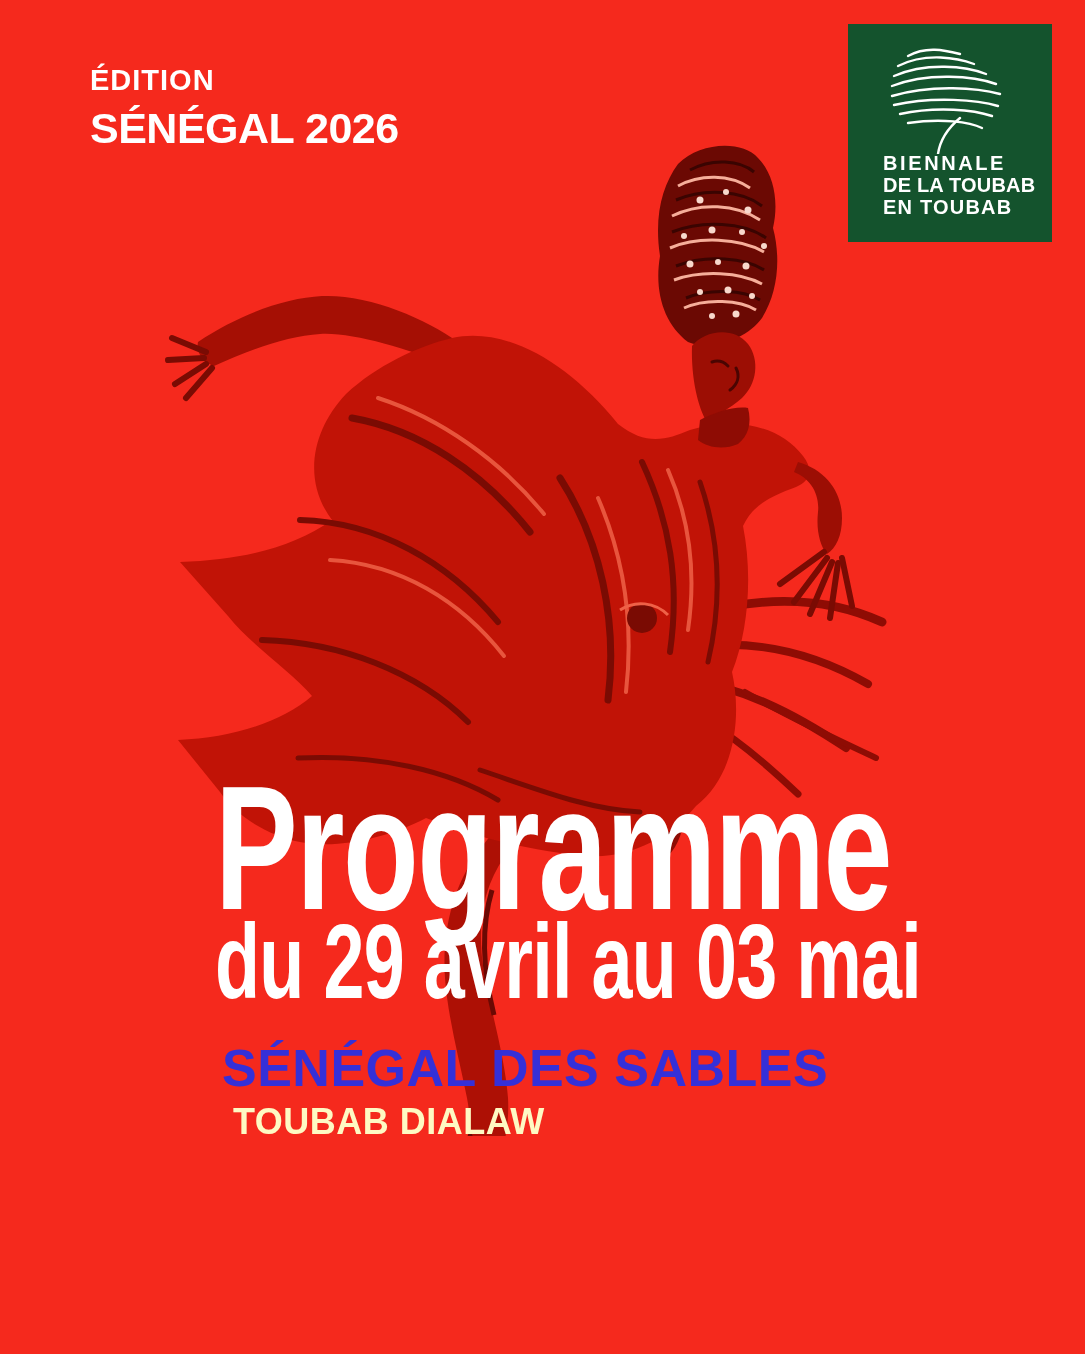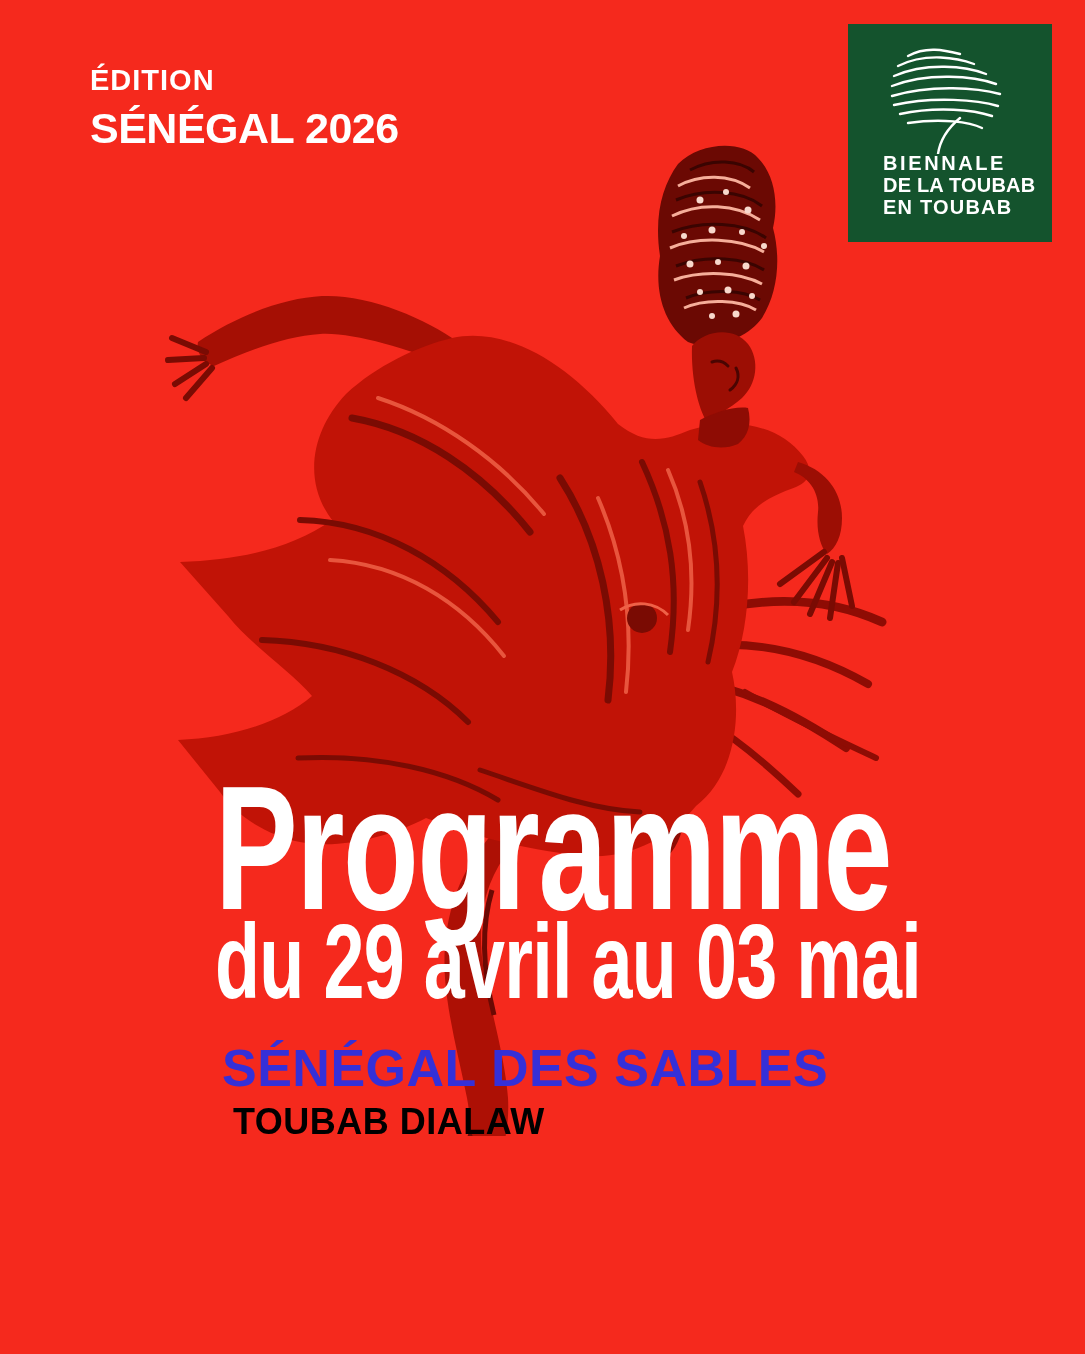--- a/index.html
+++ b/index.html
@@ -47,21 +47,21 @@
     font-size:106px;font-weight:800;line-height:1;white-space:nowrap;
     transform:scaleX(0.695);transform-origin:left top;letter-spacing:-1px;
   }
 
   
   .venue{
     position:absolute;left:222px;top:1042px;z-index:2;color:#3530d8;
     font-size:52px;font-weight:800;line-height:1;letter-spacing:0.5px;white-space:nowrap;
   }
   .location{
-    position:absolute;left:233px;top:1104px;z-index:2;color:#000000;
+    position:absolute;left:233px;top:1104px;z-index:2;color:#fef9c3;
     font-size:36px;font-weight:800;line-height:1;letter-spacing:0.5px;white-space:nowrap;
   }
 
   
   .checker{
     position:absolute;left:873px;top:1142px;width:150px;height:150px;z-index:2;
     display:grid;grid-template-columns:repeat(3,50px);grid-template-rows:repeat(3,50px);
   }
   .checker .cell{width:50px;height:50px;}
   .checker .cell.on{background:#0c41cc;}

